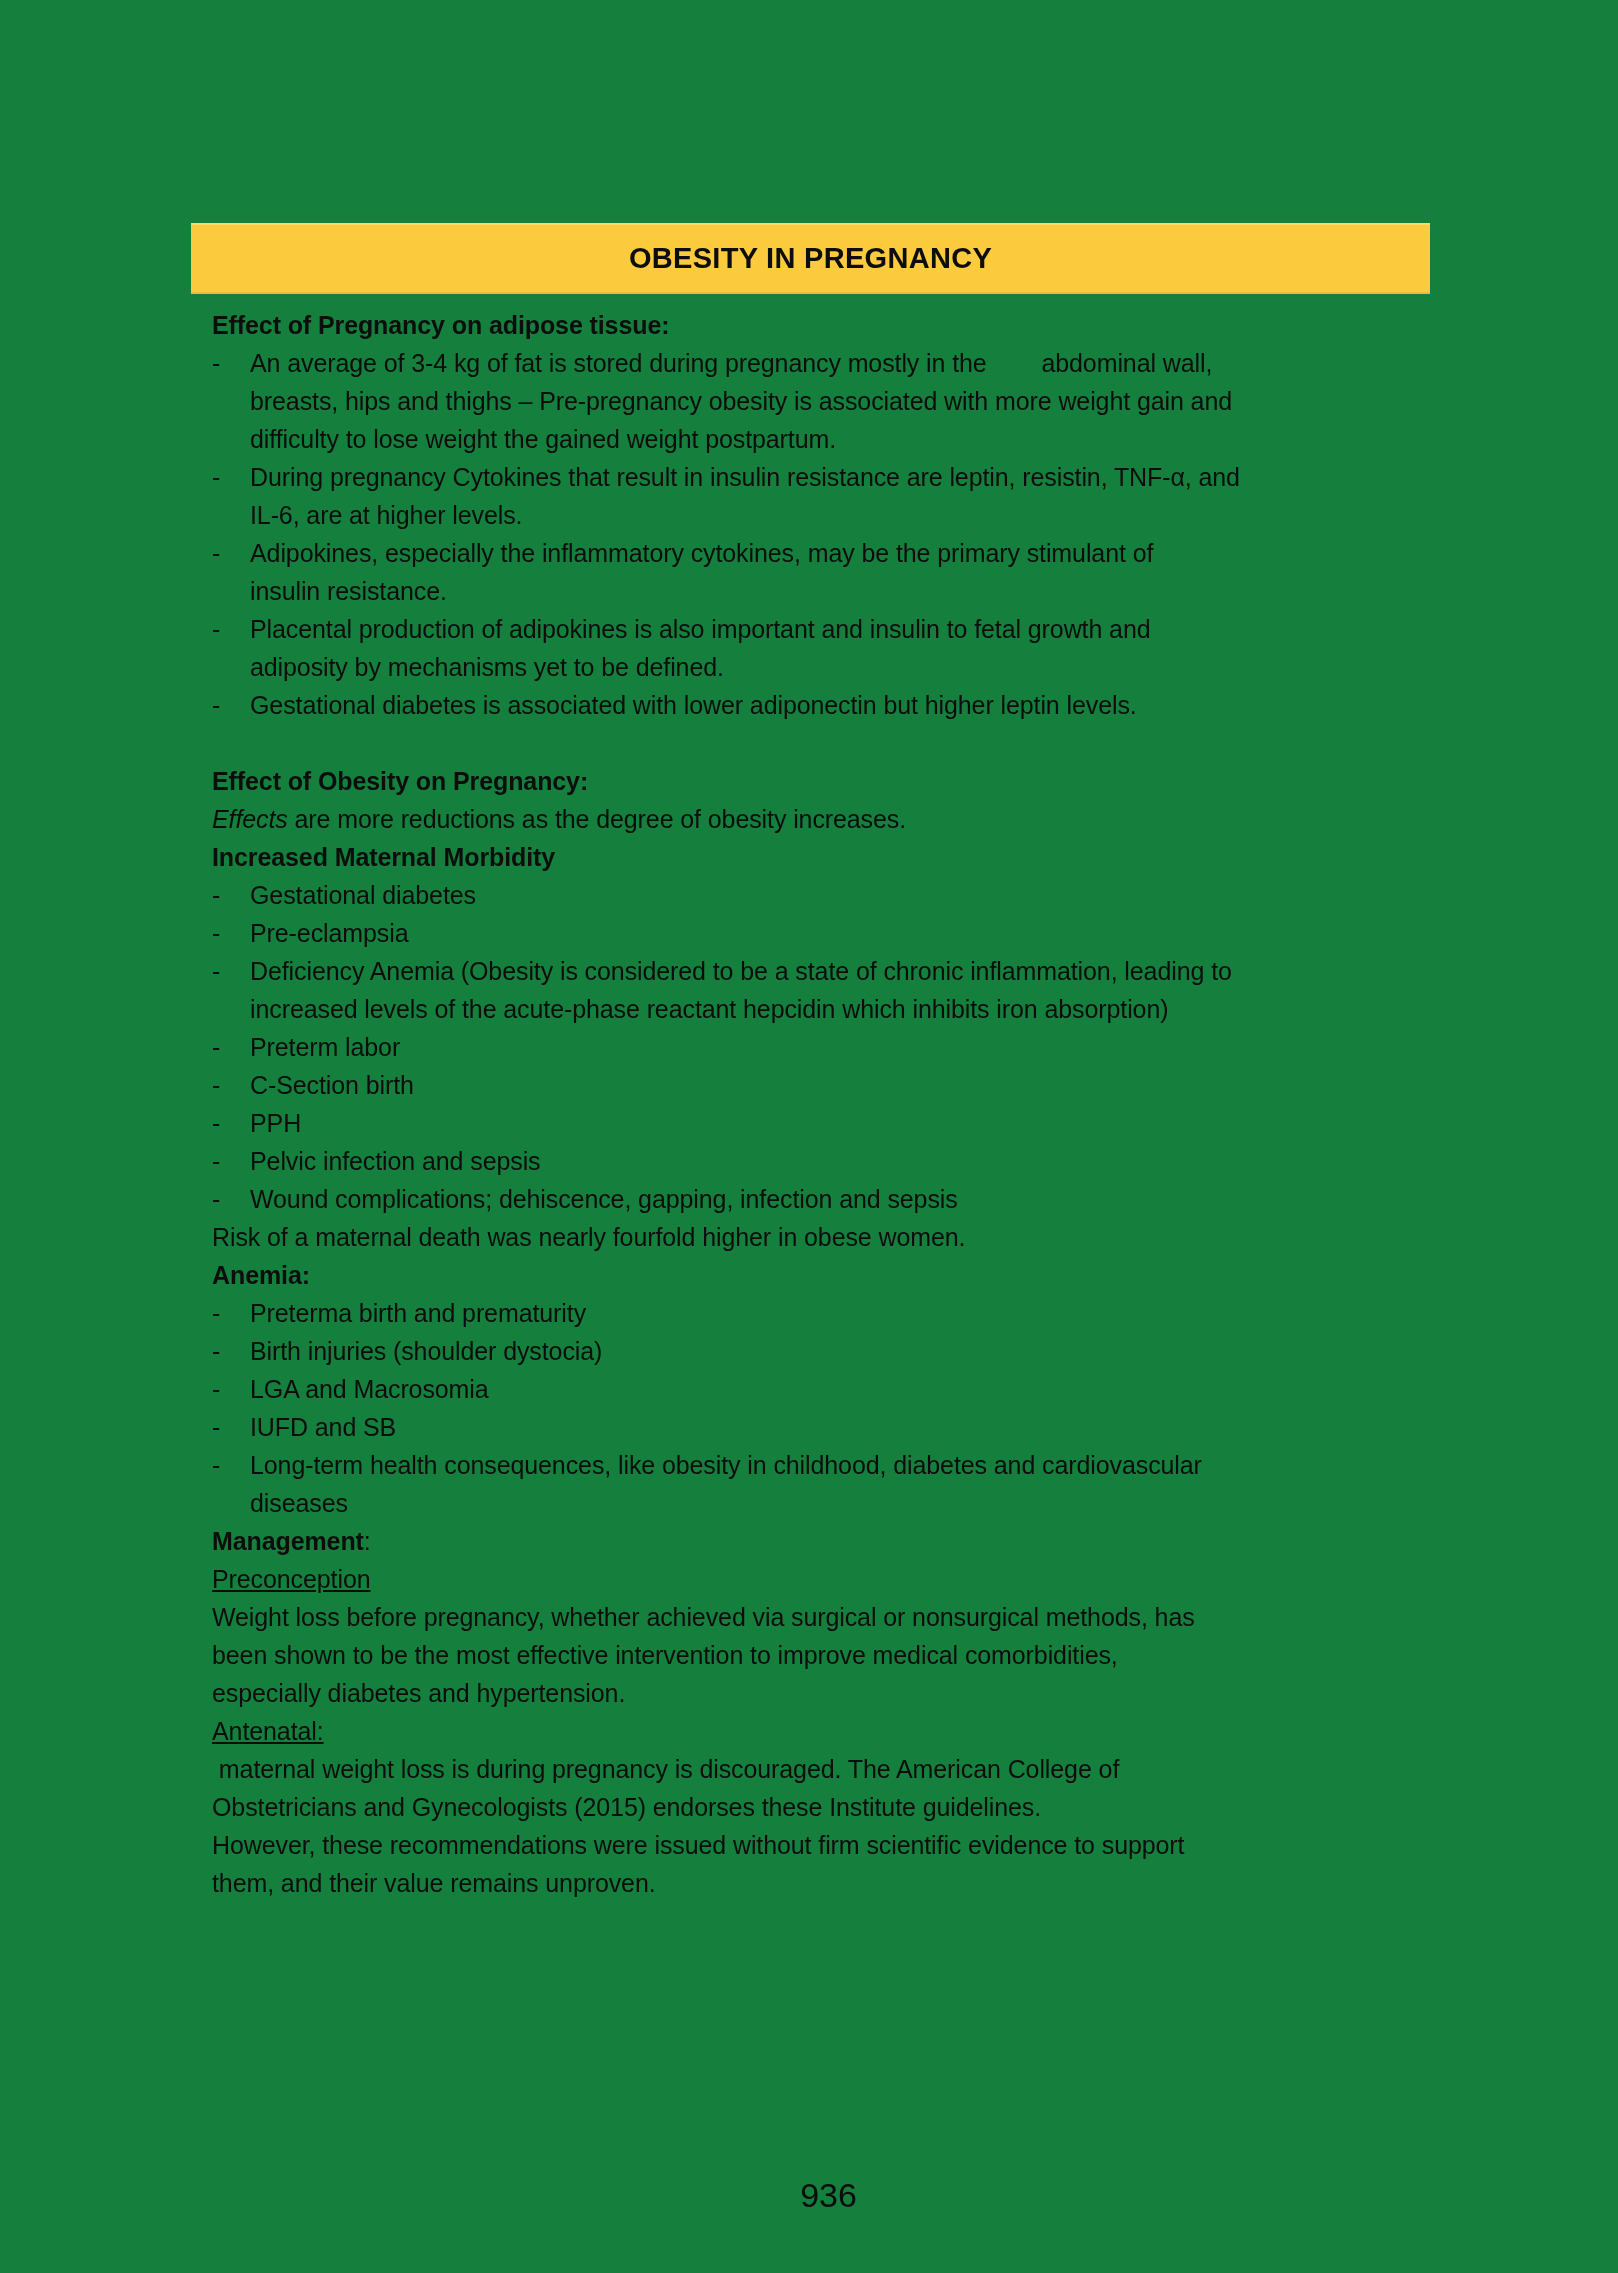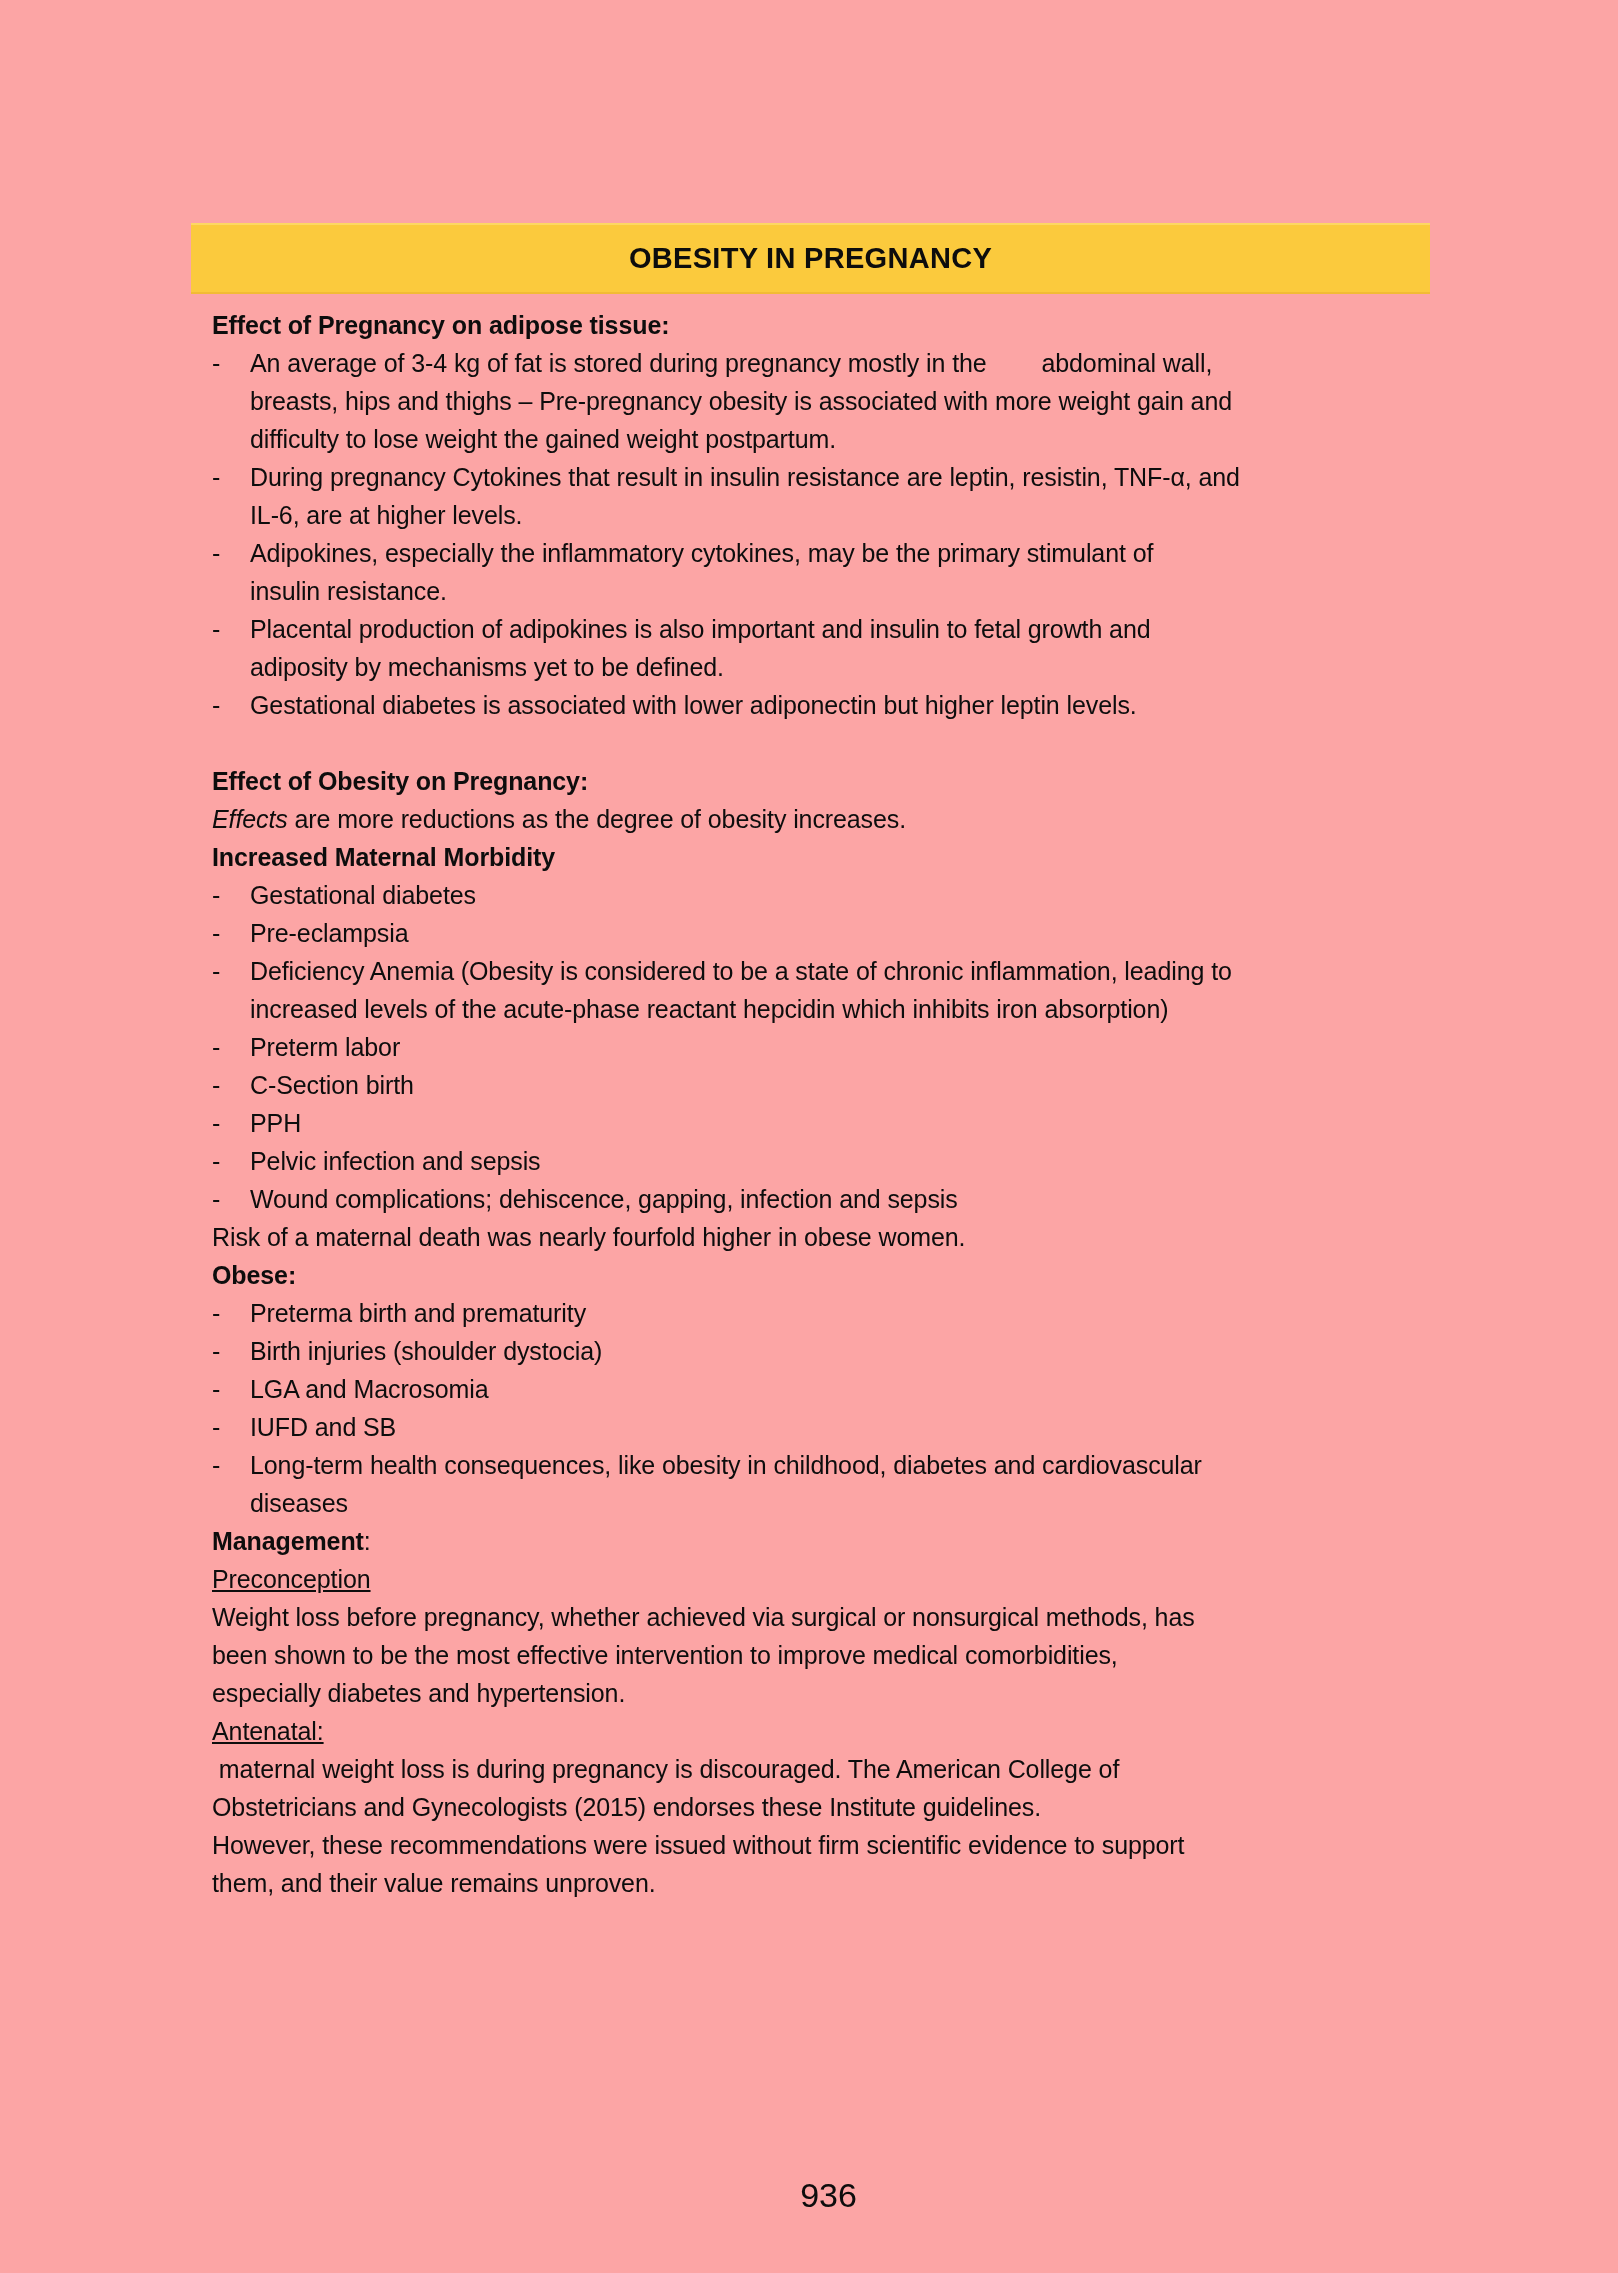--- a/index.html
+++ b/index.html
@@ -1,21 +1,21 @@
 <!DOCTYPE html>
 <html><head>
 <meta charset="utf-8">
 <style>
   * { box-sizing: border-box; }
   html, body { margin: 0; padding: 0; background: #ffffff; }
   .page {
     position: relative;
     width: 1618px;
     height: 2273px;
-    background: #fca5a5;
+    background: #15803d;
     font-family: "Liberation Sans", sans-serif;
     color: #0d0d0d;
     overflow: hidden;
   }
   .title-bar {
     position: absolute;
     left: 191px;
     top: 223px;
     width: 1239px;
     height: 71px;
@@ -133,21 +133,21 @@
     <div class="row">
         <span class="dash">-</span>
         <span class="btxt">Pelvic infection and sepsis</span>
       </div>
     <div class="row">
         <span class="dash">-</span>
         <span class="btxt">Wound complications; dehiscence, gapping, infection and sepsis</span>
       </div>
 
     <div class="p">Risk of a maternal death was nearly fourfold higher in obese women.</div>
-    <div class="h">Obese:</div>
+    <div class="h">Anemia:</div>
 
     <div class="row">
         <span class="dash">-</span>
         <span class="btxt">Preterma birth and prematurity</span>
       </div>
     <div class="row">
         <span class="dash">-</span>
         <span class="btxt">Birth injuries (shoulder dystocia)</span>
       </div>
     <div class="row">

